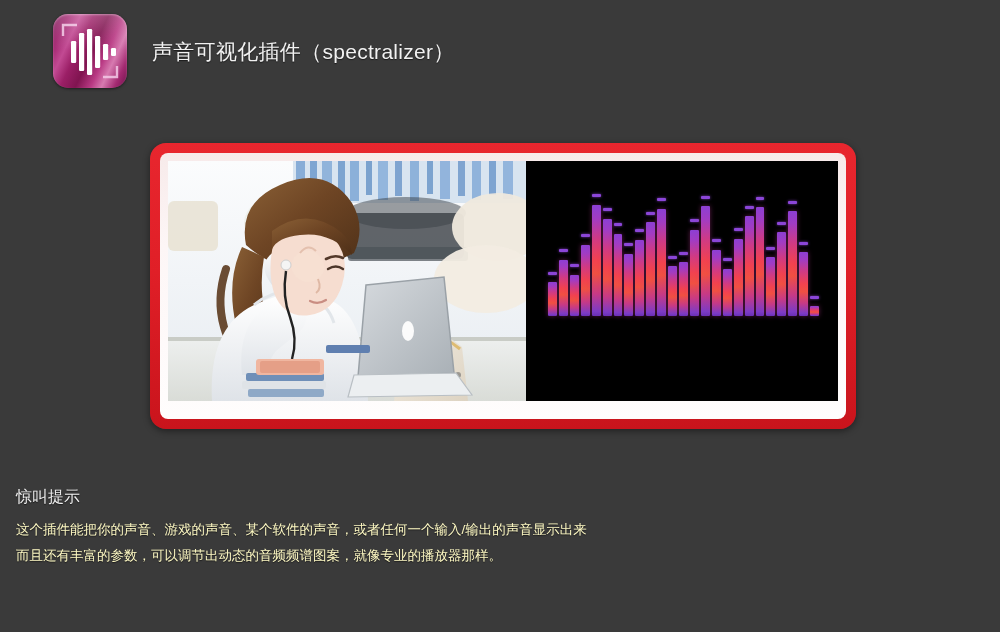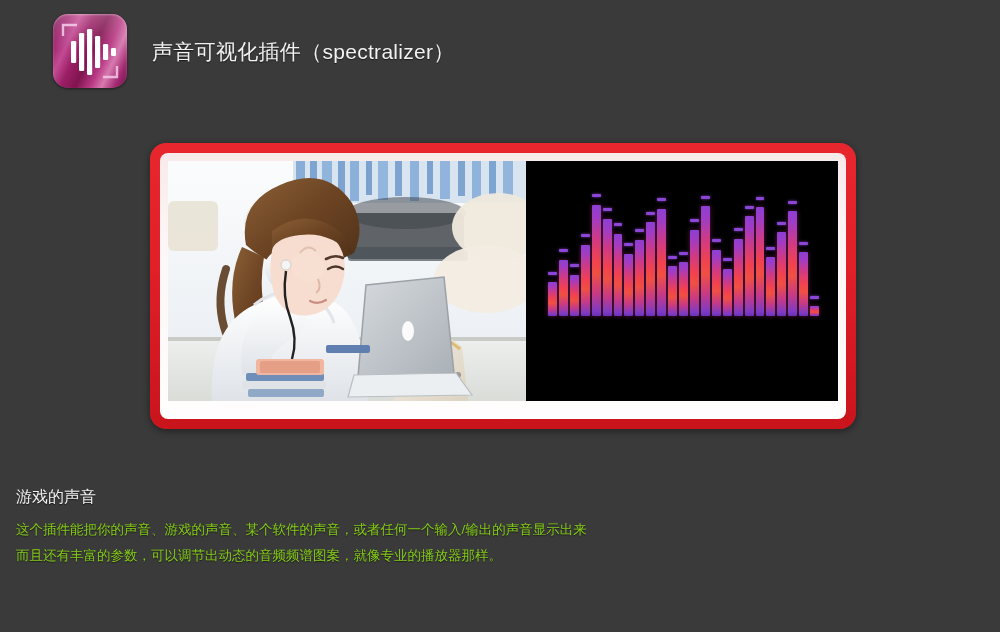--- a/index.html
+++ b/index.html
@@ -176,21 +176,21 @@
 
   .desc-heading {
     font-size: 16px;
     color: #f0f0f0;
     margin-bottom: 9px;
     text-shadow: 0 1px 1px rgba(0,0,0,.6);
   }
 
   .desc-line {
     font-size: 13.5px;
-    color: #84cc16;
+    color: #fef9c3;
     line-height: 26px;
     white-space: nowrap;
     text-shadow: 0 1px 1px rgba(0,0,0,.55);
   }
 </style>
 </head>
 <body>
 
 <div class="header">
 
@@ -429,16 +429,16 @@
               <div class="bar-body" style="height: 0%;"></div>
             </div>
           </div>
       </div>
 
     </div>
   </div>
 </div>
 
 <div class="desc-block">
-  <div class="desc-heading">游戏的声音</div>
+  <div class="desc-heading">惊叫提示</div>
   <div class="desc-line">这个插件能把你的声音、游戏的声音、某个软件的声音，或者任何一个输入/输出的声音显示出来</div>
   <div class="desc-line">而且还有丰富的参数，可以调节出动态的音频频谱图案，就像专业的播放器那样。</div>
 </div>
 
 </body></html>

